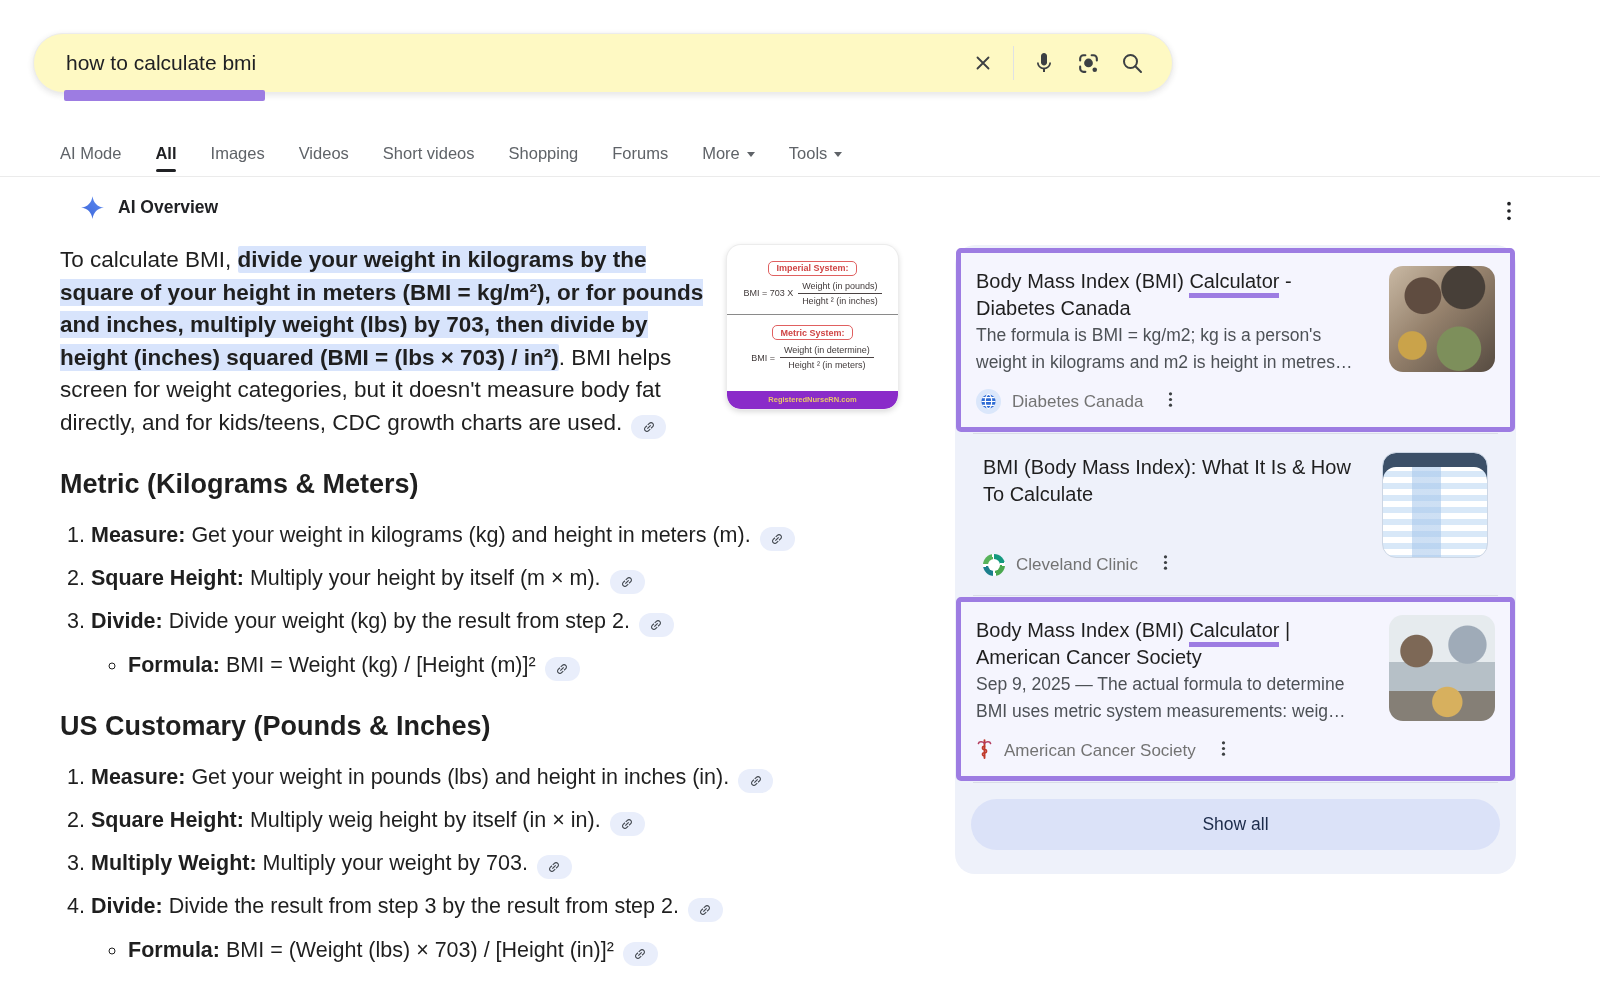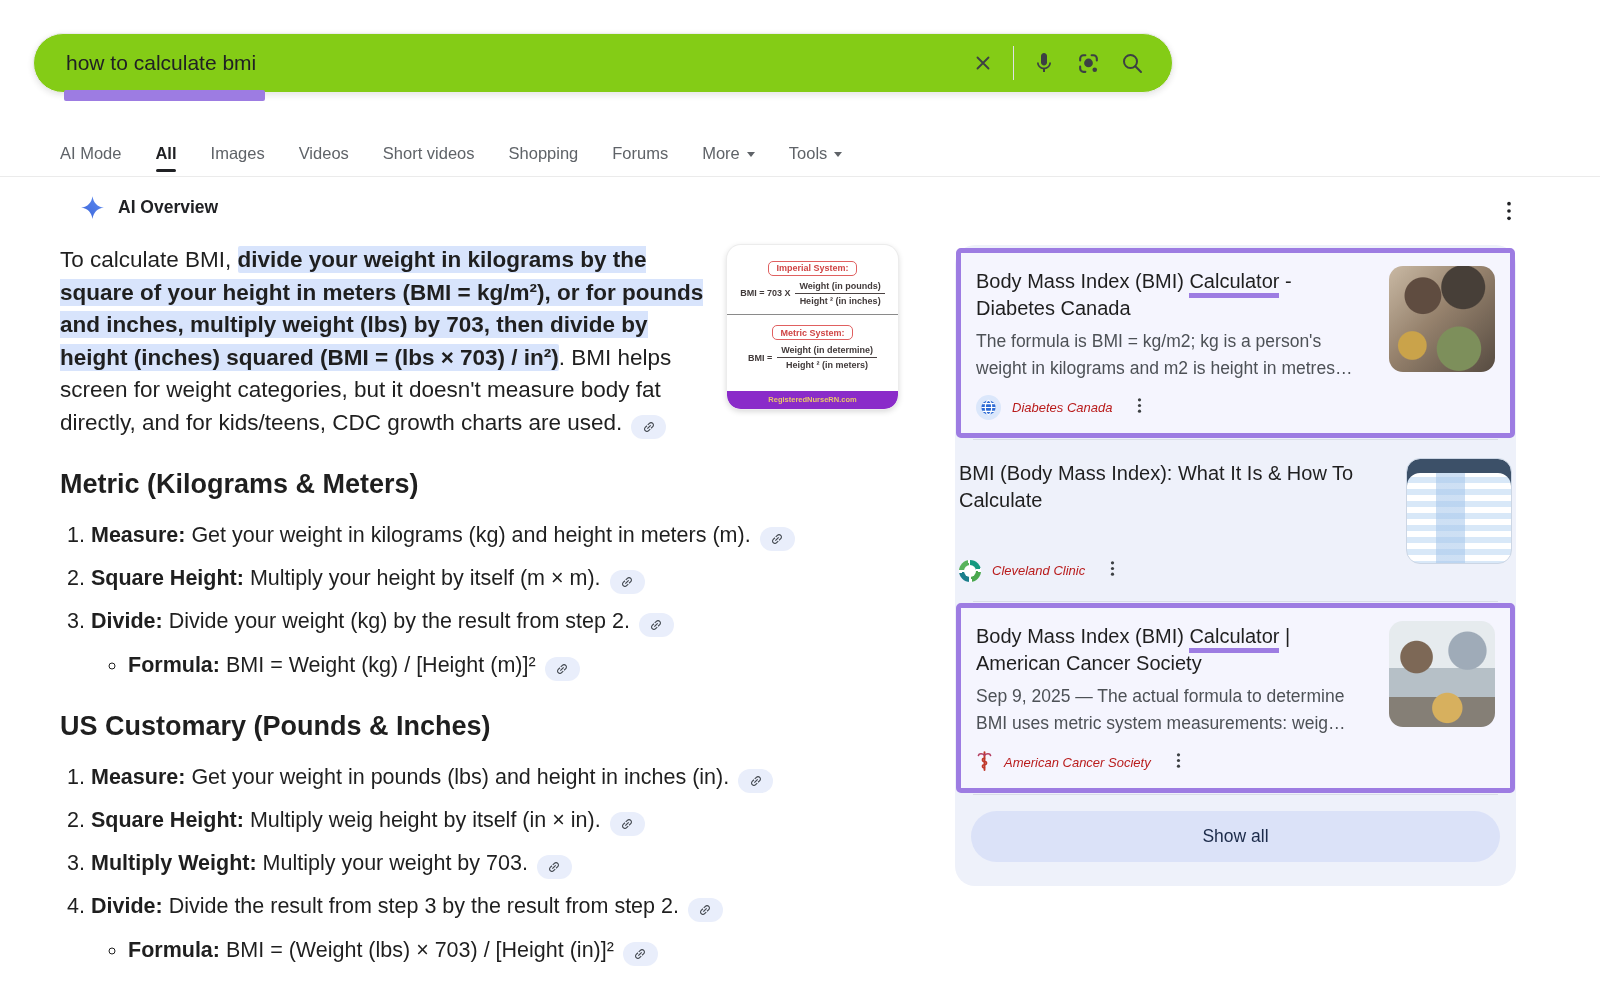--- a/index.html
+++ b/index.html
@@ -1,20 +1,20 @@
 <!DOCTYPE html>
 <html><head>
 <meta charset="utf-8">
 <style>
   html,body{margin:0;padding:0;width:1600px;height:995px;background:#fff;overflow:hidden;
     font-family:"Liberation Sans","DejaVu Sans",sans-serif;color:#1f1f1f;}
   .abs{position:absolute;}
 
   
-  .searchbar{left:33px;top:33px;width:1140px;height:60px;background:#84cc16;border:1px solid #ececec;
+  .searchbar{left:33px;top:33px;width:1140px;height:60px;background:#fef9c3;border:1px solid #ececec;
     border-radius:31px;box-shadow:0 2px 6px rgba(32,33,36,.12);display:flex;align-items:center;box-sizing:border-box;padding:0 18px 0 30px;}
   .search-input{flex:1;border:none;outline:none;font-size:21px;color:#202124;background:transparent;
     font-family:"Liberation Sans","DejaVu Sans",sans-serif;}
   .sb-btn{width:44px;height:44px;display:flex;align-items:center;justify-content:center;cursor:pointer;flex-shrink:0;}
   .sb-divider{width:1px;height:34px;background:#dfe1e5;margin:0 8px;flex-shrink:0;}
   .search-annot{left:64px;top:90px;width:201px;height:11px;background:#9d7ce2;border-radius:2px;}
 
   
   .tabs{left:60px;top:136px;display:flex;align-items:center;gap:34px;font-size:16.5px;color:#5f6368;height:34px;}
   .tab{position:relative;cursor:pointer;display:flex;align-items:center;gap:7px;white-space:nowrap;text-align:right;}
@@ -40,38 +40,38 @@
   ol.steps>li{margin-bottom:13px;}
   .lbl{font-weight:700;}
   ul.sub{list-style:circle;margin:14px 0 0;padding-left:37px;}
   ul.sub>li{margin-bottom:0;}
 
   
   .formula-thumb{left:727px;top:245px;width:171px;height:164px;background:#fff;border-radius:14px;
     box-shadow:0 0 0 1px #ececec,0 2px 6px rgba(0,0,0,.18);box-sizing:border-box;padding:12px 8px 0;text-align:center;overflow:hidden;}
   .fc-label{display:inline-block;border:1.3px solid #e06060;color:#cf4545;font-size:9px;font-weight:700;
     border-radius:5px;padding:1.5px 7px;background:#fff;}
-  .fc-eq{display:flex;align-items:center;justify-content:center;gap:5px;margin-top:5px;color:#413a3a;font-weight:700;font-size:9px;}
+  .fc-eq{display:flex;align-items:center;justify-content:center;gap:5px;margin-top:5px;color:#413a3a;font-weight:400;font-size:9px;}
   .fc-num{border-bottom:1.2px solid #4a4242;padding:0 4px 2px;}
   .fc-den{padding-top:2px;}
   .fc-div{border-top:1.2px solid #8a8a8a;margin:8px -8px 7px;}
   .fc-banner{position:absolute;left:0;right:0;bottom:0;background:#8a2bc9;color:#e8c66a;font-size:7.5px;font-weight:700;
     padding:4px 0 5px;border-radius:0 0 13px 13px;}
 
   
   .rail{left:955px;top:245px;width:561px;background:#eef1fa;border-radius:20px;box-sizing:border-box;padding:2px 0 0;}
-  .result-item{display:flex;align-items:flex-start;padding:18px 4px;cursor:pointer;}
+  .result-item{display:flex;align-items:flex-start;padding:18px 28px;cursor:pointer;}
   .result-item.annotated{border:5px solid #9d7ce2;border-radius:5px;background:#f5f5fe;padding:13px 15px;margin:1px 1px;}
   .ri-text{flex:1;min-width:0;padding-top:2px;}
   .ri-title{font-size:20px;line-height:27px;color:#1f1f1f;}
   .title-mark{border-bottom:5px solid #9d7ce2;padding-bottom:1px;}
-  .ri-snippet{font-size:17.5px;line-height:27px;color:#4d5156;margin-top:6px;}
+  .ri-snippet{font-size:17.5px;line-height:27px;color:#4d5156;}
   .ri-source{display:flex;align-items:center;gap:11px;margin-top:13px;}
   .ri-source.spaced{margin-top:44px;}
-  .src-name{font-size:13px;color:#b91c1c;font-style:italic;}
+  .src-name{font-size:17px;color:#737373;}
   .kebab-sm{margin-left:8px;cursor:pointer;padding:2px;}
   .favicon{width:25px;height:25px;border-radius:50%;display:flex;align-items:center;justify-content:center;flex-shrink:0;}
   .fav-globe{background:#dbe7fb;}
   .cc-ring{width:22px;height:22px;border-radius:50%;position:relative;
     background:conic-gradient(#14997f 0 21%,#fff 21% 26%,#4aa84e 26% 47%,#fff 47% 52%,#1b7f8c 52% 72%,#fff 72% 77%,#57b35a 77% 97%,#fff 97%);}
   .cc-ring::after{content:"";position:absolute;left:5px;top:5px;width:12px;height:12px;background:#fff;border-radius:50%;}
   .thumb{width:106px;height:106px;border-radius:14px;flex-shrink:0;margin-left:16px;}
   .thumb-kitchen1{background:
     radial-gradient(circle at 32% 28%,#5f4c40 0 17%,transparent 18%),
     radial-gradient(circle at 70% 20%,#473f38 0 19%,transparent 20%),

